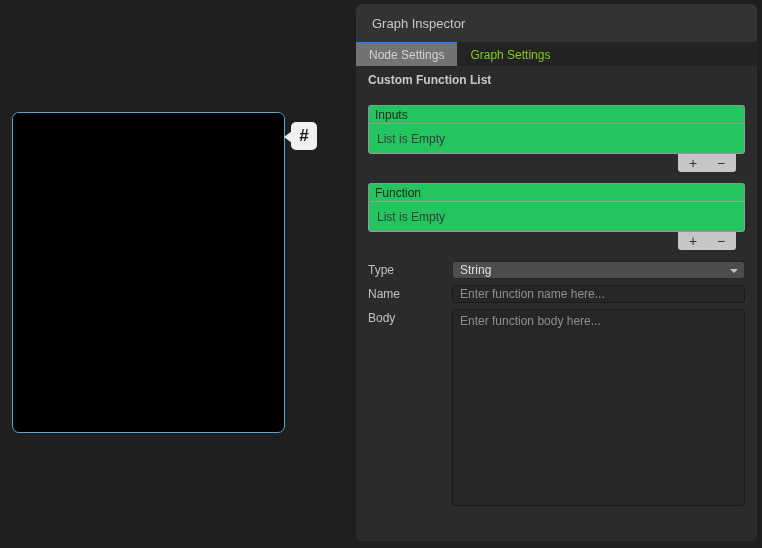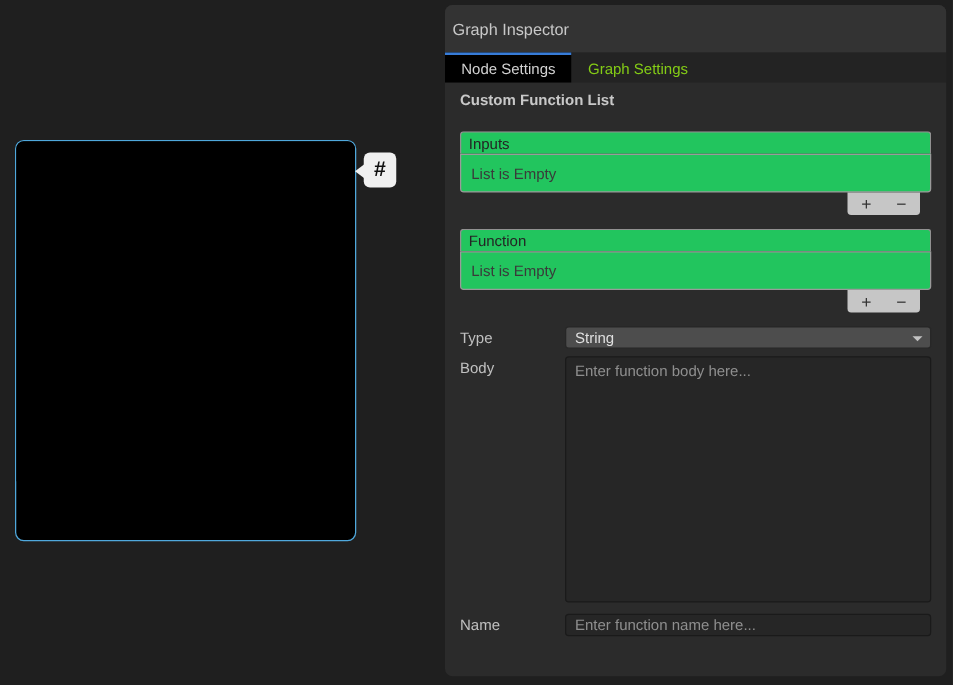--- a/index.html
+++ b/index.html
@@ -57,40 +57,40 @@
     left: 356px; top: 4px;
     width: 401px; height: 537px;
     background: #2b2b2b;
     border-radius: 6px;
     overflow: hidden;
   }
   .panel-header {
     height: 38px;
     background: #333333;
     display: flex; align-items: center;
-    padding-left: 6px;
+    padding-left: 16px;
   }
   .panel-title { font-size: 13px; color: #c8c8c8; }
 
   .tab-bar {
     height: 24px;
     background: #232323;
     display: flex;
     align-items: stretch;
   }
   .tab {
     padding: 0 13px;
     display: flex; align-items: center;
     border-top: 2px solid transparent;
     color: #84cc16;
     cursor: default;
     font-size: 12px;
   }
   .tab.active {
-    background: #000000;
+    background: #737373;
     border-top-color: #377cd8;
     color: #d2d2d2;
   }
 
   .panel-content { padding: 7px 12px 0 12px; }
   .section-title { font-weight: bold; font-size: 12px; color: #c8c8c8; margin-bottom: 18px; }
 
   
   .rlist { margin-bottom: 11px; }
   .rlist-header {
@@ -242,28 +242,28 @@
         <span class="field-label">Type</span>
         <div class="field-control">
           <div class="dropdown">
             <span>String</span>
             <span class="chevron-down"></span>
           </div>
         </div>
       </div>
 
       <div class="field-row">
+        <span class="field-label">Name</span>
+        <div class="field-control">
+          <input class="text-input" type="text" placeholder="Enter function name here..." style="">
+        </div>
+      </div>
+
+      <div class="field-row">
         <span class="field-label">Body</span>
         <div class="field-control">
           <textarea class="text-area" placeholder="Enter function body here..." style=""></textarea>
         </div>
       </div>
 
-      <div class="field-row">
-        <span class="field-label">Name</span>
-        <div class="field-control">
-          <input class="text-input" type="text" placeholder="Enter function name here..." style="">
-        </div>
-      </div>
-
     </div>
   </div>
 </div>
 
 </body></html>

